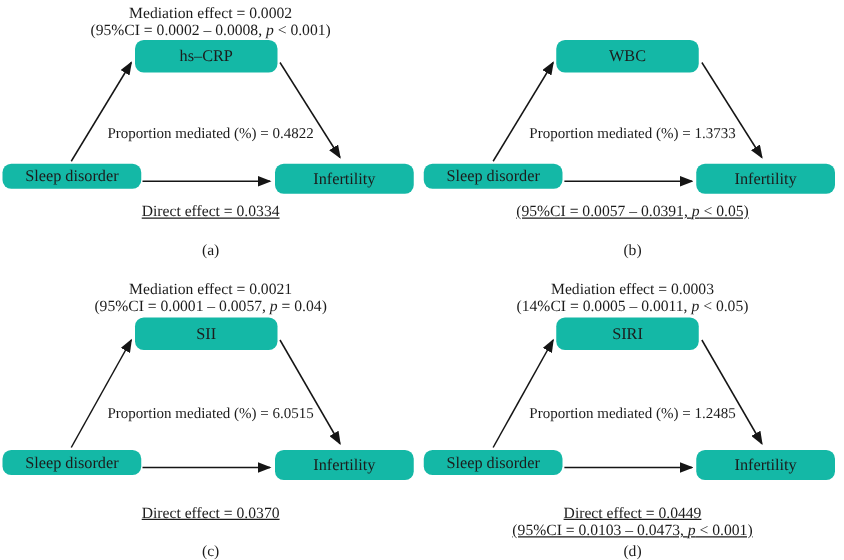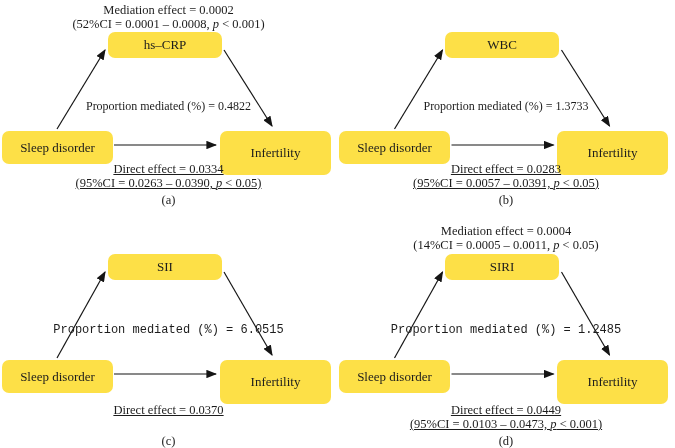--- a/index.html
+++ b/index.html
@@ -17,33 +17,33 @@
   .panel { position: relative; }
   .content { position: absolute; inset: 0; }
 
   .top-effect, .bottom-effect { position: absolute; left: 0; right: 0; text-align: center; }
   .top-effect { top: 3px; }
   .row2 .top-effect { top: 14px; }
   .effect-line { font-size: 12.5px; line-height: 14px; white-space: nowrap; }
   .p-it { font-style: italic; }
 
   .box {
-    position: absolute; background: #fde047; border-radius: 7px;
+    position: absolute; background: #14b8a6; border-radius: 7px;
     display: flex; align-items: center; justify-content: center;
     font-size: 13px; white-space: nowrap;
   }
   .mediator { left: 108px; top: 32px; width: 114px; height: 26px; }
   .row2 .mediator { top: 44px; }
-  .exposure { left: 2px;  top: 131px; width: 111px; height: 33px; }
+  .exposure { left: 2px;  top: 131px; width: 111px; height: 20px; }
   .row2 .exposure { top: 150px; }
-  .outcome  { left: 220px; top: 131px; width: 111px; height: 44px; }
+  .outcome  { left: 220px; top: 131px; width: 111px; height: 24px; }
   .row2 .outcome  { top: 150px; }
 
   .prop { position: absolute; top: 99px; left: 0; right: 0; text-align: center; font-size: 12px; white-space: nowrap; }
-  .row2 .prop { top: 113px; font-family: Liberation Mono, monospace; }
+  .row2 .prop { top: 113px; }
 
   .bottom-effect { top: 162px; text-decoration: underline; }
   .row2 .bottom-effect { top: 193px; }
 
   .panel-label { position: absolute; top: 193px; left: 0; right: 0; text-align: center; font-size: 12.5px; }
   .row2 .panel-label { top: 224px; }
 
   svg.arrows { position: absolute; inset: 0; width: 100%; height: 100%; pointer-events: none; }
   svg.arrows line { stroke: #151515; stroke-width: 1.2; }
 </style>
@@ -59,80 +59,82 @@
           <marker id="ah" markerWidth="9" markerHeight="7" refX="8" refY="3.5" orient="auto">
             <path d="M0,0 L9,3.5 L0,7 Z" fill="#151515"></path>
           </marker>
         </defs>
         <line x1="57" y1="129" x2="105" y2="50" marker-end="url(#ah)"></line>
         <line x1="224" y1="50" x2="272" y2="126" marker-end="url(#ah)"></line>
         <line x1="114" y1="145" x2="216" y2="145" marker-end="url(#ah)"></line>
       </svg>
       <div class="top-effect">
         <div class="effect-line">Mediation effect = 0.0002</div>
-        <div class="effect-line"><span>(52%CI = 0.0001 – 0.0008, </span><span class="p-it">p</span><span> &lt; 0.001)</span></div>
+        <div class="effect-line"><span>(95%CI = 0.0002 – 0.0008, </span><span class="p-it">p</span><span> &lt; 0.001)</span></div>
       </div>
       <div class="box mediator">hs–CRP</div>
       <div class="prop">Proportion mediated (%) = 0.4822</div>
       <div class="box exposure">Sleep disorder</div>
       <div class="box outcome">Infertility</div>
       <div class="bottom-effect">
         <div class="effect-line">Direct effect = 0.0334</div>
-        <div class="effect-line"><span>(95%CI = 0.0263 – 0.0390, </span><span class="p-it">p</span><span> &lt; 0.05)</span></div>
       </div>
       <div class="panel-label">(a)</div>
     </div>
   </section>
 
   <section class="panel row1">
     <div class="content">
       <svg class="arrows" viewBox="0 0 337 210">
         <line x1="57" y1="129" x2="105" y2="50" marker-end="url(#ah)"></line>
         <line x1="224" y1="50" x2="272" y2="126" marker-end="url(#ah)"></line>
         <line x1="114" y1="145" x2="216" y2="145" marker-end="url(#ah)"></line>
       </svg>
       <div class="box mediator">WBC</div>
       <div class="prop">Proportion mediated (%) = 1.3733</div>
       <div class="box exposure">Sleep disorder</div>
       <div class="box outcome">Infertility</div>
       <div class="bottom-effect">
-        <div class="effect-line">Direct effect = 0.0283</div>
         <div class="effect-line"><span>(95%CI = 0.0057 – 0.0391, </span><span class="p-it">p</span><span> &lt; 0.05)</span></div>
       </div>
       <div class="panel-label">(b)</div>
     </div>
   </section>
 
   <section class="panel row2">
     <div class="content">
       <svg class="arrows" viewBox="0 0 337 238">
         <line x1="57" y1="148" x2="105" y2="62" marker-end="url(#ah)"></line>
         <line x1="224" y1="62" x2="272" y2="145" marker-end="url(#ah)"></line>
         <line x1="114" y1="164" x2="216" y2="164" marker-end="url(#ah)"></line>
       </svg>
+      <div class="top-effect">
+        <div class="effect-line">Mediation effect = 0.0021</div>
+        <div class="effect-line"><span>(95%CI = 0.0001 – 0.0057, </span><span class="p-it">p</span><span> = 0.04)</span></div>
+      </div>
       <div class="box mediator">SII</div>
       <div class="prop">Proportion mediated (%) = 6.0515</div>
       <div class="box exposure">Sleep disorder</div>
       <div class="box outcome">Infertility</div>
       <div class="bottom-effect">
         <div class="effect-line">Direct effect = 0.0370</div>
       </div>
       <div class="panel-label">(c)</div>
     </div>
   </section>
 
   <section class="panel row2">
     <div class="content">
       <svg class="arrows" viewBox="0 0 337 238">
         <line x1="57" y1="148" x2="105" y2="62" marker-end="url(#ah)"></line>
         <line x1="224" y1="62" x2="272" y2="145" marker-end="url(#ah)"></line>
         <line x1="114" y1="164" x2="216" y2="164" marker-end="url(#ah)"></line>
       </svg>
       <div class="top-effect">
-        <div class="effect-line">Mediation effect = 0.0004</div>
+        <div class="effect-line">Mediation effect = 0.0003</div>
         <div class="effect-line"><span>(14%CI = 0.0005 – 0.0011, </span><span class="p-it">p</span><span> &lt; 0.05)</span></div>
       </div>
       <div class="box mediator">SIRI</div>
       <div class="prop">Proportion mediated (%) = 1.2485</div>
       <div class="box exposure">Sleep disorder</div>
       <div class="box outcome">Infertility</div>
       <div class="bottom-effect">
         <div class="effect-line">Direct effect = 0.0449</div>
         <div class="effect-line"><span>(95%CI = 0.0103 – 0.0473, </span><span class="p-it">p</span><span> &lt; 0.001)</span></div>
       </div>

